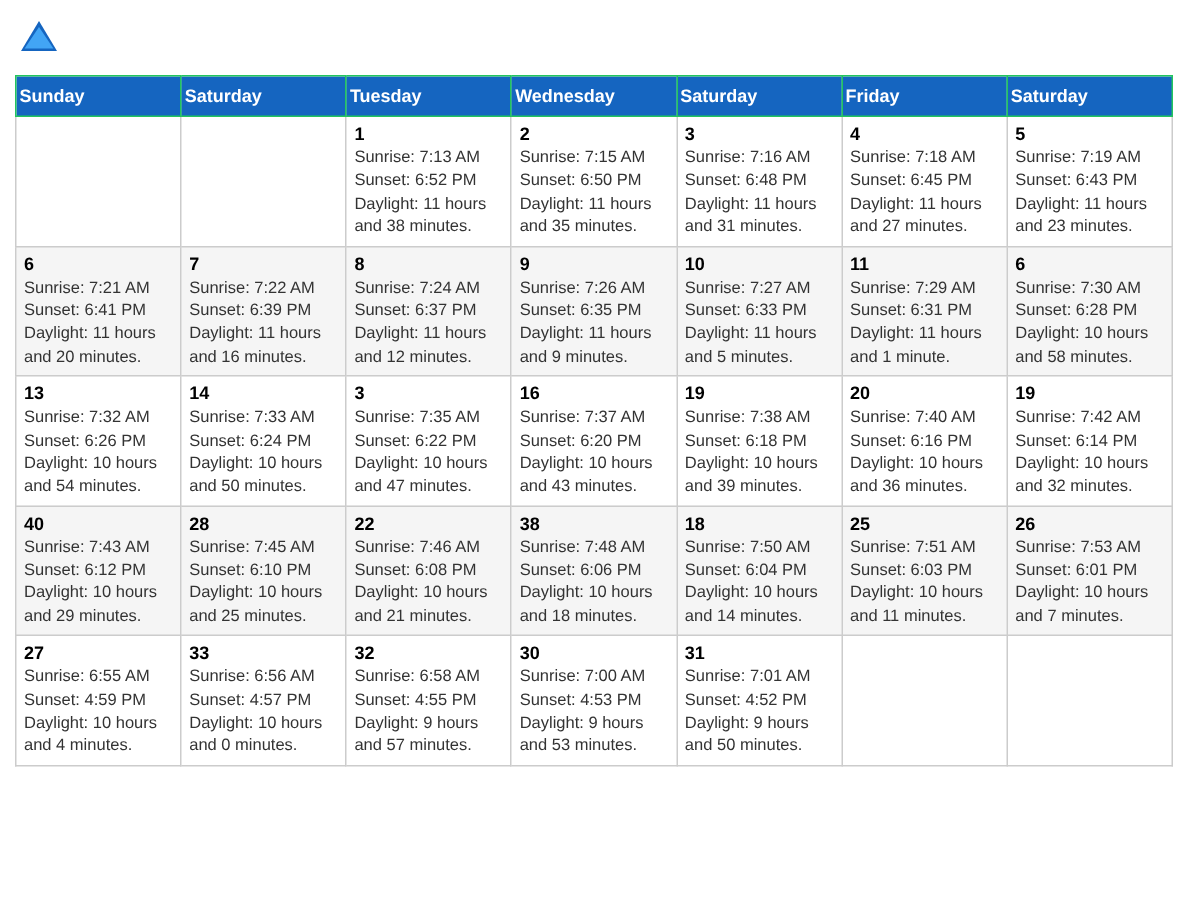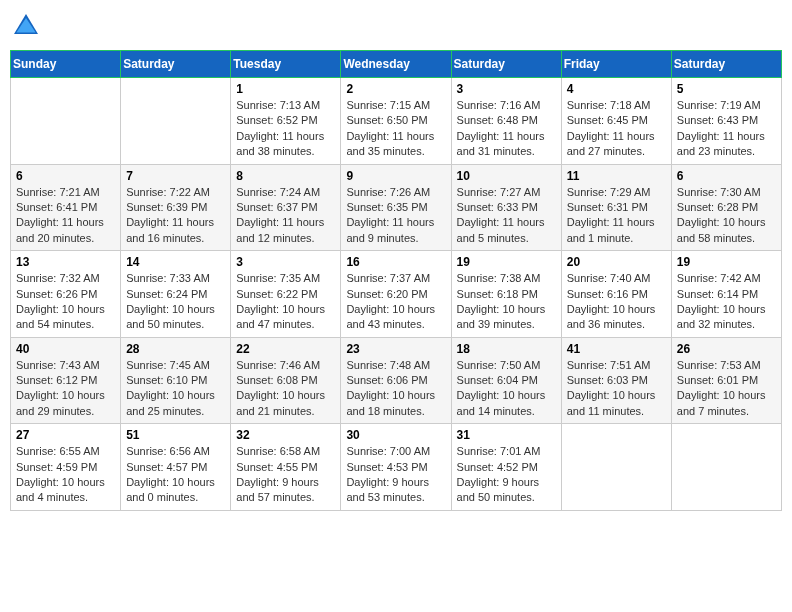--- a/index.html
+++ b/index.html
@@ -208,43 +208,43 @@
         </td>
         <td>
           <span class="day-num">28</span>
           <div class="day-info">Sunrise: 7:45 AM<br>Sunset: 6:10 PM<br>Daylight: 10 hours and 25 minutes.</div>
         </td>
         <td>
           <span class="day-num">22</span>
           <div class="day-info">Sunrise: 7:46 AM<br>Sunset: 6:08 PM<br>Daylight: 10 hours and 21 minutes.</div>
         </td>
         <td>
-          <span class="day-num">23</span>
+          <span class="day-num">38</span>
           <div class="day-info">Sunrise: 7:48 AM<br>Sunset: 6:06 PM<br>Daylight: 10 hours and 18 minutes.</div>
         </td>
         <td>
           <span class="day-num">18</span>
           <div class="day-info">Sunrise: 7:50 AM<br>Sunset: 6:04 PM<br>Daylight: 10 hours and 14 minutes.</div>
         </td>
         <td>
-          <span class="day-num">41</span>
+          <span class="day-num">25</span>
           <div class="day-info">Sunrise: 7:51 AM<br>Sunset: 6:03 PM<br>Daylight: 10 hours and 11 minutes.</div>
         </td>
         <td>
           <span class="day-num">26</span>
           <div class="day-info">Sunrise: 7:53 AM<br>Sunset: 6:01 PM<br>Daylight: 10 hours and 7 minutes.</div>
         </td>
       </tr>
       <tr>
         <td>
           <span class="day-num">27</span>
           <div class="day-info">Sunrise: 6:55 AM<br>Sunset: 4:59 PM<br>Daylight: 10 hours and 4 minutes.</div>
         </td>
         <td>
-          <span class="day-num">51</span>
+          <span class="day-num">33</span>
           <div class="day-info">Sunrise: 6:56 AM<br>Sunset: 4:57 PM<br>Daylight: 10 hours and 0 minutes.</div>
         </td>
         <td>
           <span class="day-num">32</span>
           <div class="day-info">Sunrise: 6:58 AM<br>Sunset: 4:55 PM<br>Daylight: 9 hours and 57 minutes.</div>
         </td>
         <td>
           <span class="day-num">30</span>
           <div class="day-info">Sunrise: 7:00 AM<br>Sunset: 4:53 PM<br>Daylight: 9 hours and 53 minutes.</div>
         </td>

